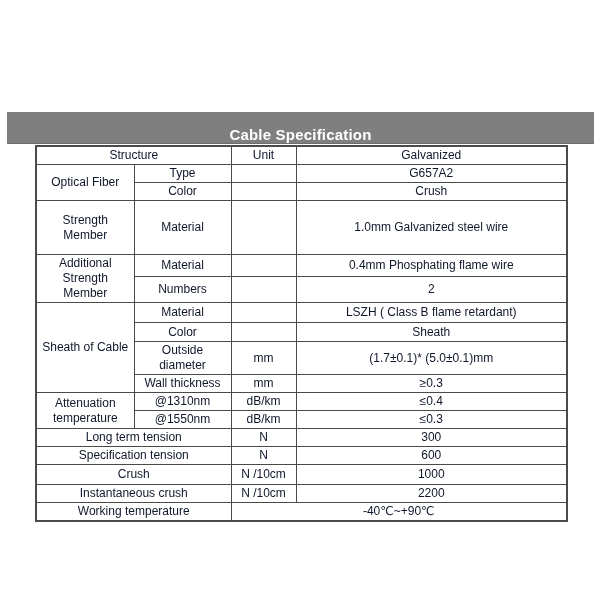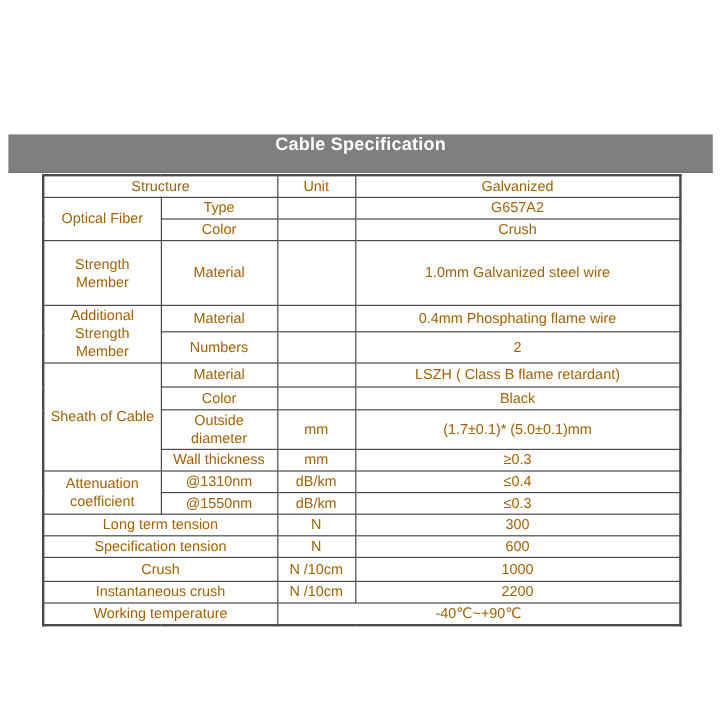--- a/index.html
+++ b/index.html
@@ -18,38 +18,38 @@
   }
   .title-bar {
     position: absolute;
     left: 7px;
     top: 112px;
     width: 587px;
     height: 31px;
     background: #7f7f7f;
     border-bottom: 1px solid #6d6d6d;
     display: flex;
-    align-items: flex-start;
+    align-items: flex-end;
     justify-content: center;
   }
   .title-bar .title-text {
     color: #ffffff;
     font-size: 15px;
     font-weight: bold;
     letter-spacing: 0.2px;
   }
   table.spec-table {
     position: absolute;
     left: 35px;
     top: 145px;
     width: 531px;
     border-collapse: collapse;
     table-layout: fixed;
     font-size: 12px;
-    color: #a16207;
+    color: #0f172a;
     border: 2px solid #4a4a4a;
   }
   table.spec-table td {
     border: 1px solid #4a4a4a;
     text-align: center;
     vertical-align: middle;
     padding: 1px 3px;
     line-height: 1.25;
     overflow: hidden;
   }
@@ -110,35 +110,35 @@
 
       <tr style="height:20px">
         <td rowspan="4">Sheath of Cable</td>
         <td>Material</td>
         <td></td>
         <td>LSZH ( Class B flame retardant)</td>
       </tr>
       <tr style="height:19px">
         <td>Color</td>
         <td></td>
-        <td>Black</td>
+        <td>Sheath</td>
       </tr>
       <tr style="height:28px">
         <td>Outside diameter</td>
         <td>mm</td>
         <td>(1.7±0.1)* (5.0±0.1)mm</td>
       </tr>
       <tr style="height:18px">
         <td>Wall thickness</td>
         <td>mm</td>
         <td>≥0.3</td>
       </tr>
 
       <tr style="height:18px">
-        <td rowspan="2">Attenuation coefficient</td>
+        <td rowspan="2">Attenuation temperature</td>
         <td>@1310nm</td>
         <td>dB/km</td>
         <td>≤0.4</td>
       </tr>
       <tr style="height:16px">
         <td>@1550nm</td>
         <td>dB/km</td>
         <td>≤0.3</td>
       </tr>
 

